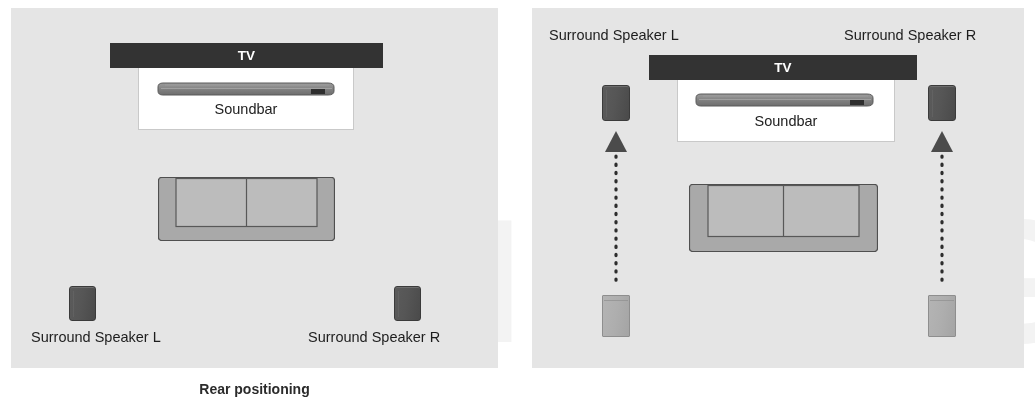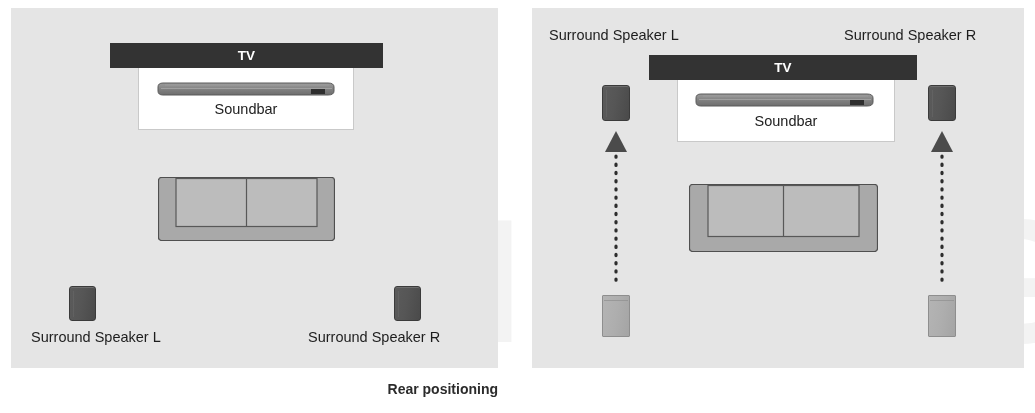--- a/index.html
+++ b/index.html
@@ -145,21 +145,21 @@
   
   .caption {
     position: absolute;
     top: 381px;
     font-size: 14px;
     font-weight: 700;
     color: #2b2b2b;
     text-align: center;
     white-space: nowrap;
   }
-  #caption-rear  { left: 11px;  width: 487px; text-align: right; }
+  #caption-rear  { left: 11px;  width: 487px; }
   #caption-front { left: 532px; width: 492px; }
 </style>
 </head>
 <body>
 
 <div id="stage">
 
   <div class="watermark">
     <div class="watermark-text">SAMSUNG</div>
   </div>

